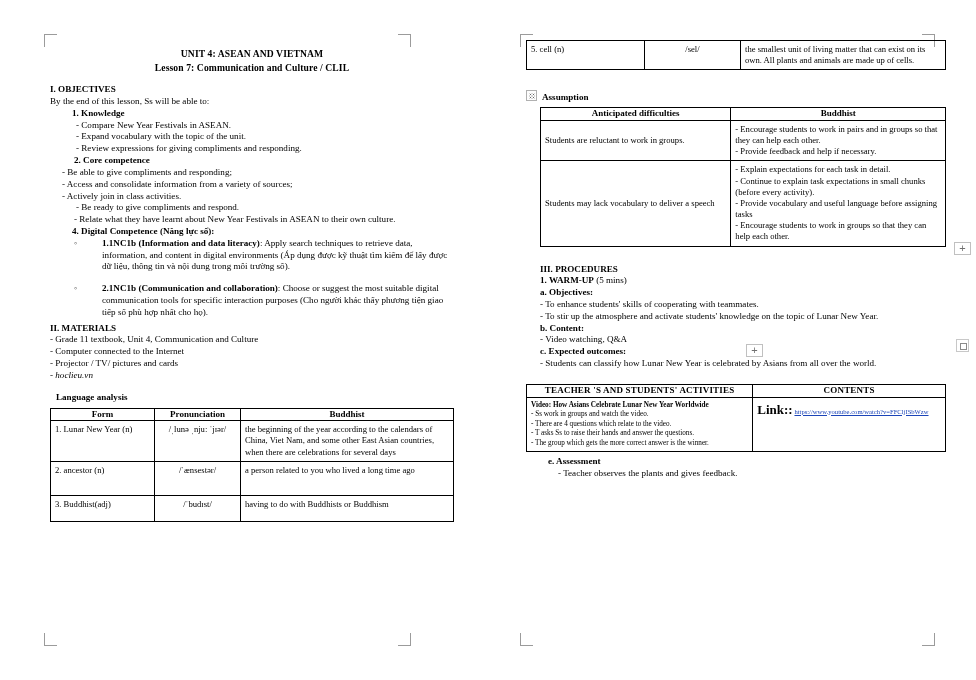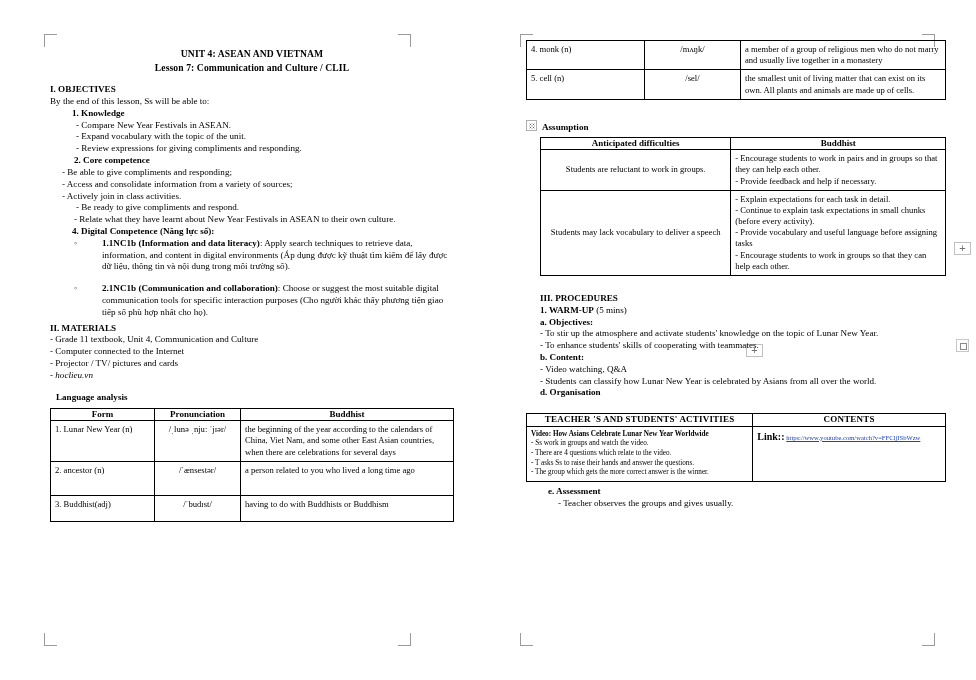--- a/index.html
+++ b/index.html
@@ -90,33 +90,33 @@
   
   .tbl-lang td.c-form { width: 104px; }
   .tbl-lang td.c-pron { width: 86px; text-align: center; }
   .tbl-lang th.c-form { width: 104px; }
   .tbl-lang th.c-pron { width: 86px; }
 
   .tbl-vocab2 td.c-form { width: 118px; }
   .tbl-vocab2 td.c-pron { width: 96px; text-align: center; }
 
   .tbl-assum th.c-diff { width: 47%; }
-  .tbl-assum td.c-diff { width: 47%; text-align: center; vertical-align: middle; }
+  .tbl-assum td.c-diff { width: 47%; vertical-align: middle; }
 
   .tbl-act th { font-size: 8.2px; letter-spacing: .2px; margin-top: 26px; }
   .tbl-act td { font-size: 7.2px; line-height: 1.33; padding: 2px 3px; margin-left: 24px; }
   .tbl-act td.c-left { width: 54%; }
   .tbl-act .vtitle { font-weight: bold; }
   .link {
     color: #1b44b8;
     text-decoration: underline;
     font-size: 6.6px;
     word-break: break-all;
   }
-  .linklabel { font-weight: bold; font-size: 10px; }
+  .linklabel { font-weight: bold; font-size: 13px; }
 
   
   .tbl-handle {
     display: inline-block;
     width: 11px; height: 11px;
     border: 1px solid #b0b0b0;
     background: #fdfdfd;
     vertical-align: -1px;
     margin-right: 5px;
     position: relative;
@@ -261,25 +261,20 @@
     <div class="cmark cm-br" style="left:434px; top:633px;"></div>
 
     <div class="plus-btn" style="left:466px; top:242px;">+</div>
     <div class="resize-handle" style="left:468px; top:339px;"></div>
     <div class="plus-btn" style="left:258px; top:344px;">+</div>
 
     <div class="page-body">
 
       <table class="doc tbl-vocab2">
         <tbody>
-          <tr>
-            <td class="c-form">4. monk (n)</td>
-            <td class="c-pron">/mʌŋk/</td>
-            <td>a member of a group of religious men who do not marry and usually live together in a monastery</td>
-          </tr>
           <tr>
             <td class="c-form">5. cell (n)</td>
             <td class="c-pron">/sel/</td>
             <td>the smallest unit of living matter that can exist on its own. All plants and animals are made up of cells.</td>
           </tr>
         </tbody>
       </table>
 
       <div class="gap10"></div>
       <div class="gap10"></div>
@@ -317,26 +312,26 @@
         </table>
       </div>
 
       <div class="gap10"></div>
       <div class="gap7"></div>
 
       <div style="padding-left:14px">
         <p class="line bold">III. PROCEDURES</p>
         <p class="line"><span class="bold">1. WARM-UP</span><span> (5 mins)</span></p>
         <p class="line bold">a. Objectives:</p>
+        <p class="line">- To enhance students' skills of cooperating with teammates.</p>
         <p class="line">- To stir up the atmosphere and activate students' knowledge on the topic of Lunar New Year.</p>
-        <p class="line">- To enhance students' skills of cooperating with teammates.</p>
         <p class="line bold">b. Content:</p>
         <p class="line">- Video watching, Q&amp;A</p>
+        <p class="line bold">c. Expected outcomes:</p>
         <p class="line">- Students can classify how Lunar New Year is celebrated by Asians from all over the world.</p>
-        <p class="line bold">d. Organisation</p>
       </div>
 
       <div class="gap10"></div>
       <div class="gap4"></div>
 
       <table class="doc tbl-act">
         <thead>
           <tr>
             <th class="c-left">TEACHER 'S AND STUDENTS' ACTIVITIES</th>
             <th>CONTENTS</th>
@@ -354,19 +349,19 @@
             <td>
               <span class="linklabel">Link::</span>
               <span class="link">https://www.youtube.com/watch?v=FFCljISbWzw</span>
             </td>
           </tr>
         </tbody>
       </table>
 
       <div style="padding-left:22px; margin-top:4px">
         <p class="line bold">e. Assessment</p>
-        <p class="line" style="padding-left:10px">- Teacher observes the groups and gives usually.</p>
+        <p class="line" style="padding-left:10px">- Teacher observes the plants and gives feedback.</p>
       </div>
 
     </div>
   </div>
 
 </div>
 
 </body></html>

